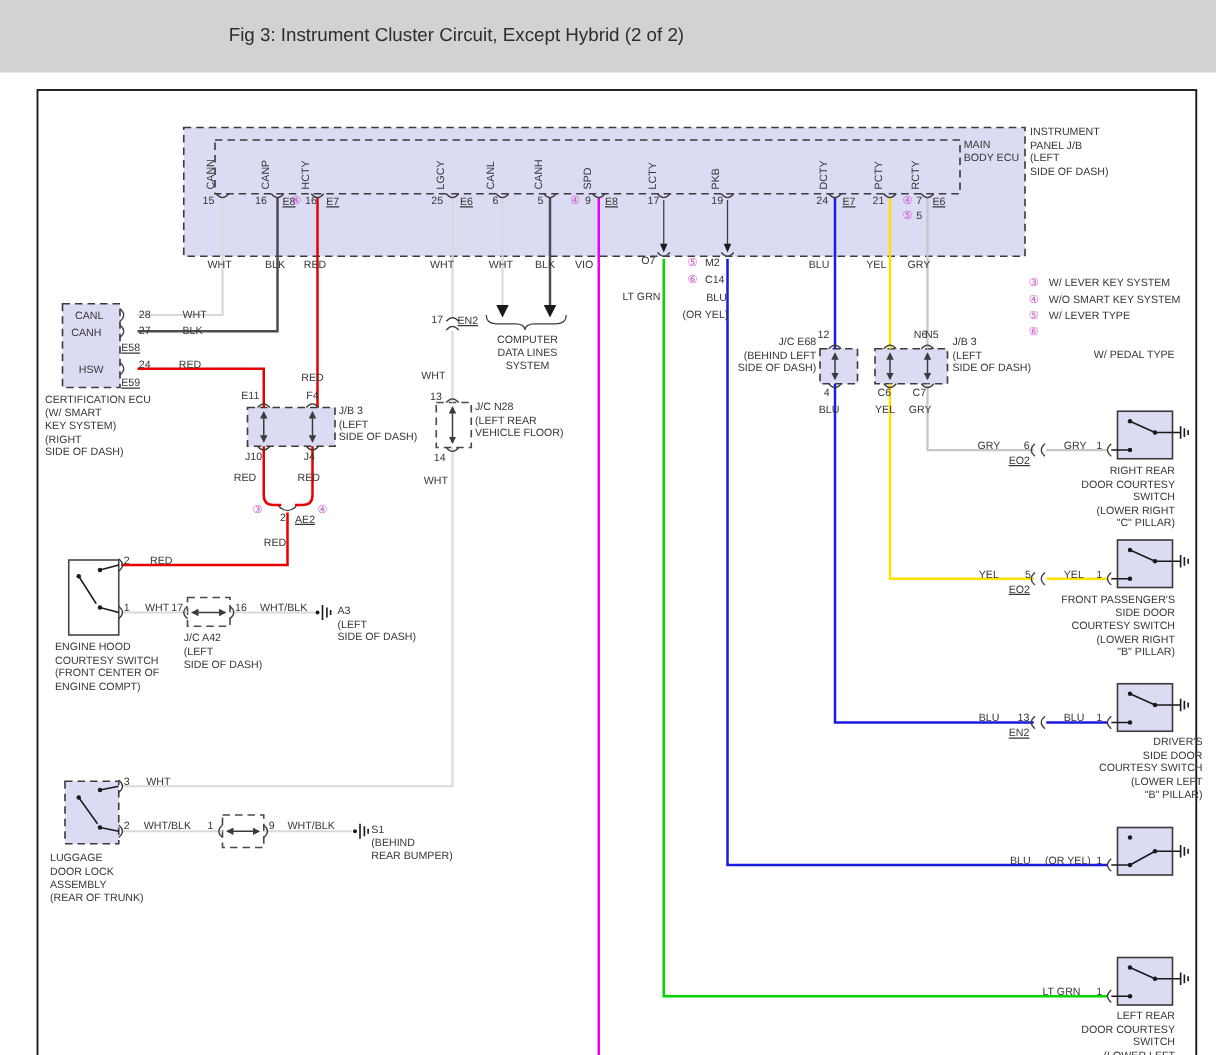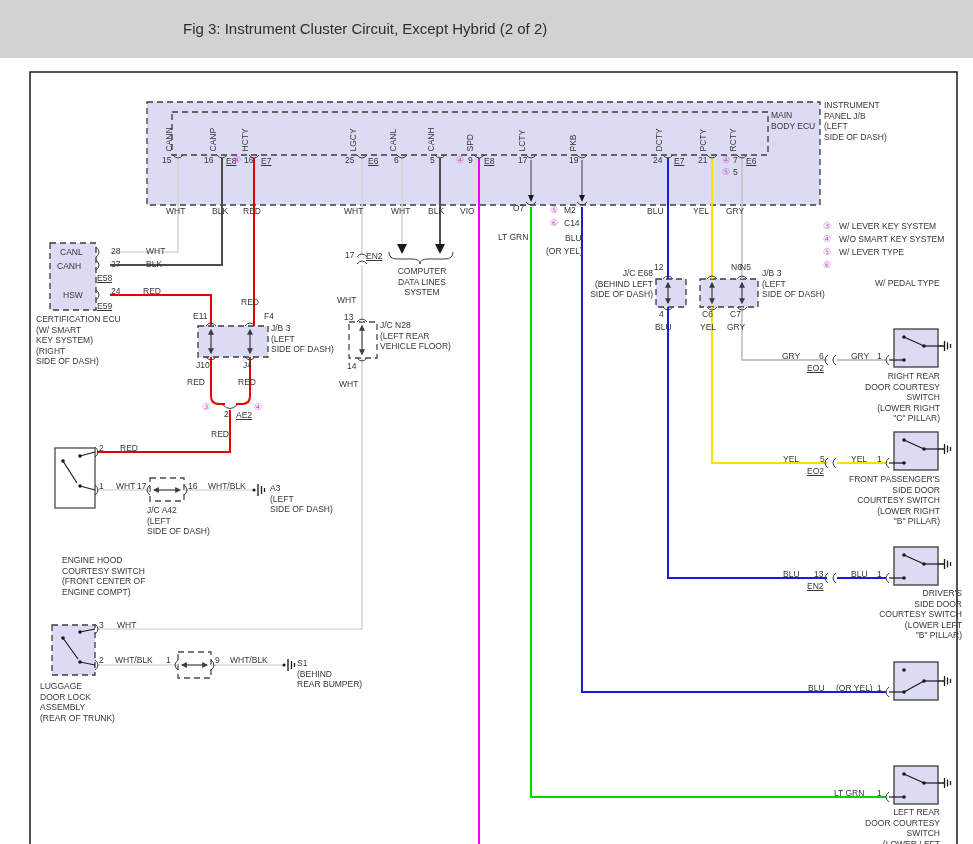--- a/index.html
+++ b/index.html
@@ -295,21 +295,21 @@
         <div class="lbl" style="left: 111px; top: 228px;">24</div>
         <div class="lbl" style="left: 143px; top: 228px;">RED</div>
         <div class="lbl u" style="left: 97px; top: 243px;">E59</div>
         <div class="lbl" style="left: 36px; top: 256px;">CERTIFICATION ECU
 (W/ SMART
 KEY SYSTEM)
 (RIGHT
 SIDE OF DASH)</div>
         <div class="lbl" style="left: 241px; top: 239px;">RED</div>
         <div class="lbl" style="left: 193px; top: 253px;">E11</div>
-        <div class="lbl" style="left: 245px; top: 253px; margin-left: 19px;">F4</div>
+        <div class="lbl" style="left: 245px; top: 253px;">F4</div>
         <div class="lbl" style="left: 196px; top: 302px;">J10</div>
         <div class="lbl" style="left: 243px; top: 302px;">J4</div>
         <div class="lbl" style="left: 271px; top: 265px;">J/B 3
 (LEFT
 SIDE OF DASH)</div>
         <div class="lbl" style="left: 187px; top: 319px;">RED</div>
         <div class="lbl" style="left: 238px; top: 319px;">RED</div>
         <div class="lbl circ" style="left: 202px; top: 344px;">③</div>
         <div class="lbl circ" style="left: 254px; top: 344px;">④</div>
         <div class="lbl" style="left: 224px; top: 351px;">2</div>
@@ -321,21 +321,21 @@
         <div class="lbl" style="left: 116px; top: 423px;">WHT</div>
         <div class="lbl" style="left: 137px; top: 423px;">17</div>
         <div class="lbl" style="left: 188px; top: 423px;">16</div>
         <div class="lbl" style="left: 208px; top: 423px;">WHT/BLK</div>
         <div class="lbl" style="left: 270px; top: 425px;">A3
 (LEFT
 SIDE OF DASH)</div>
         <div class="lbl" style="left: 147px; top: 447px;">J/C A42
 (LEFT
 SIDE OF DASH)</div>
-        <div class="lbl" style="left: 62px; top: 454px; margin-top: 43px;">ENGINE HOOD
+        <div class="lbl" style="left: 44px; top: 454px;">ENGINE HOOD
 COURTESY SWITCH
 (FRONT CENTER OF
 ENGINE COMPT)</div>
         <div class="lbl" style="left: 99px; top: 562px;">3</div>
         <div class="lbl" style="left: 117px; top: 562px;">WHT</div>
         <div class="lbl" style="left: 99px; top: 597px;">2</div>
         <div class="lbl" style="left: 115px; top: 597px;">WHT/BLK</div>
         <div class="lbl" style="left: 166px; top: 597px;">1</div>
         <div class="lbl" style="left: 215px; top: 597px;">9</div>
         <div class="lbl" style="left: 230px; top: 597px;">WHT/BLK</div>

